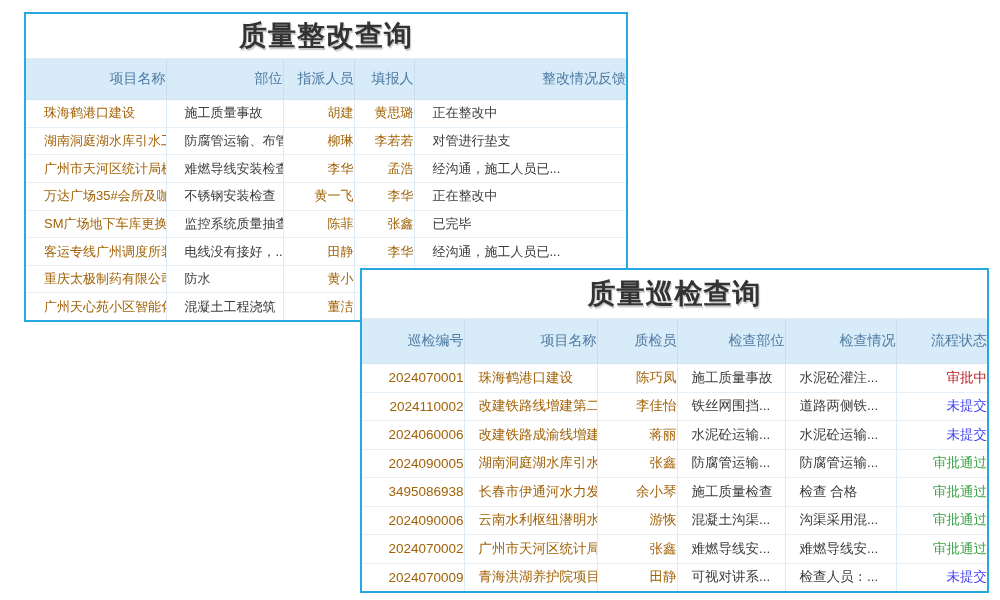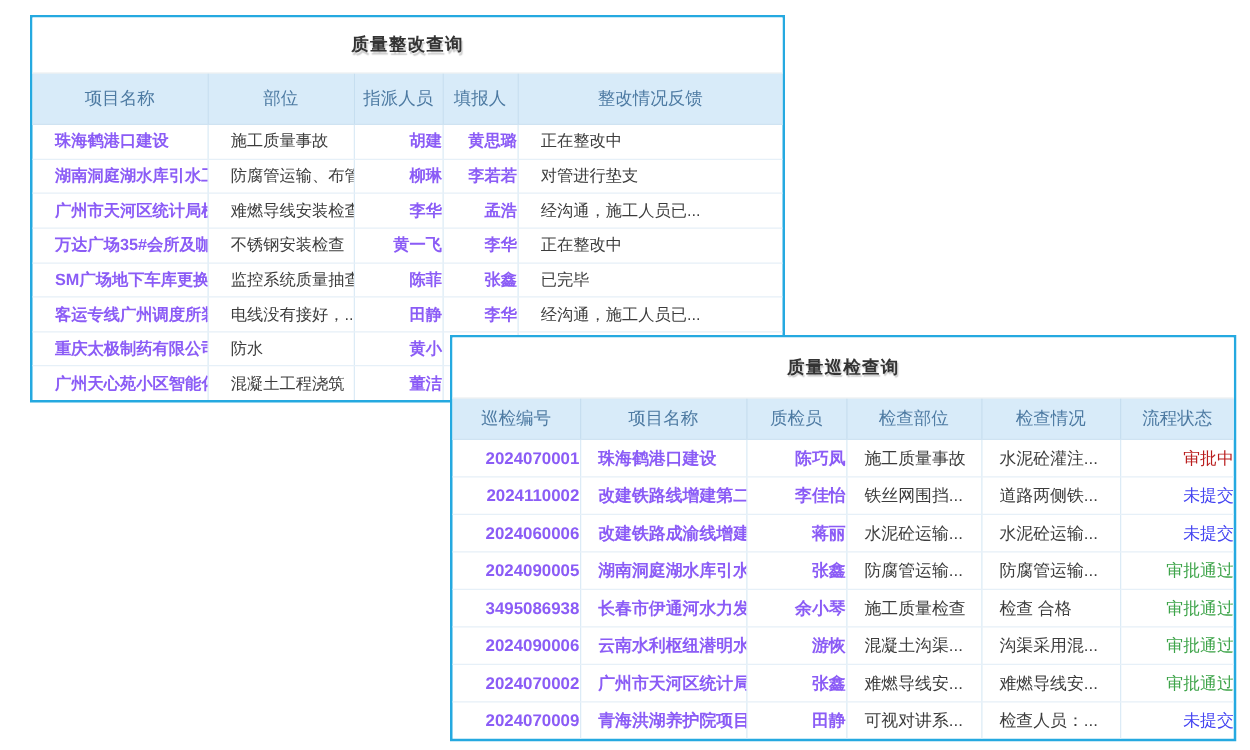--- a/index.html
+++ b/index.html
@@ -1,35 +1,35 @@
 <!DOCTYPE html>
 <html><head>
 <meta charset="utf-8">
 <style>
   html,body{margin:0;padding:0;background:#ffffff;width:1000px;height:600px;overflow:hidden;
     font-family:"Liberation Sans","DejaVu Sans",sans-serif;}
   .stage{position:relative;width:1000px;height:600px;background:#fff;}
   .panel{position:absolute;background:#fff;border:2px solid #25a9e0;display:flex;flex-direction:column;box-sizing:border-box;}
   .panel-title{flex:0 0 44px;display:flex;align-items:center;justify-content:center;
-    font-size:14px;font-weight:700;color:#333;letter-spacing:1px;
+    font-size:28px;font-weight:700;color:#333;letter-spacing:1px;
     text-shadow:1px 2px 1px #c9c9c9;border-bottom:1px solid #e7ebee;background:#fff;}
   table{border-collapse:collapse;table-layout:fixed;width:100%;flex:1 1 auto;}
-  th{background:#d8ebf9;color:#4d7aa2;font-weight:400;font-size:14px;text-align:center;
+  th{background:#d8ebf9;color:#4d7aa2;font-weight:400;font-size:14px;text-align:right;
      border-right:1px solid #c6def0;border-bottom:1px solid #cfe3f2;padding:0;}
   th:last-child{border-right:none;}
   td{font-size:13px;color:#3c3c3c;border-right:1px solid #dcebf6;border-bottom:1px solid #e6f0f8;
      padding:0;overflow:hidden;}
   td:last-child{border-right:none;}
   tr:last-child td{border-bottom:none;}
   .clip{white-space:nowrap;overflow:hidden;padding:0 0 0 18px;}
   .clip2{white-space:nowrap;overflow:hidden;padding:0 0 0 14px;}
   .ctr{text-align:right;white-space:nowrap;overflow:hidden;}
-  .link{color:#8b5cf6;cursor:pointer;font-weight:bold;}
+  .link{color:#a16207;cursor:pointer;}
   .p1 th{height:40px;}
-  .p2 th{height:32px;}
+  .p2 th{height:44px;}
   .p2 td{font-size:13.5px;margin-top:30px;}
 </style>
 </head>
 <body>
 
 <div class="stage">
 
   <div class="panel p1" style="left:24px;top:12px;width:604px;height:310px;z-index:1;">
     <div class="panel-title">质量整改查询</div>
     <table>

